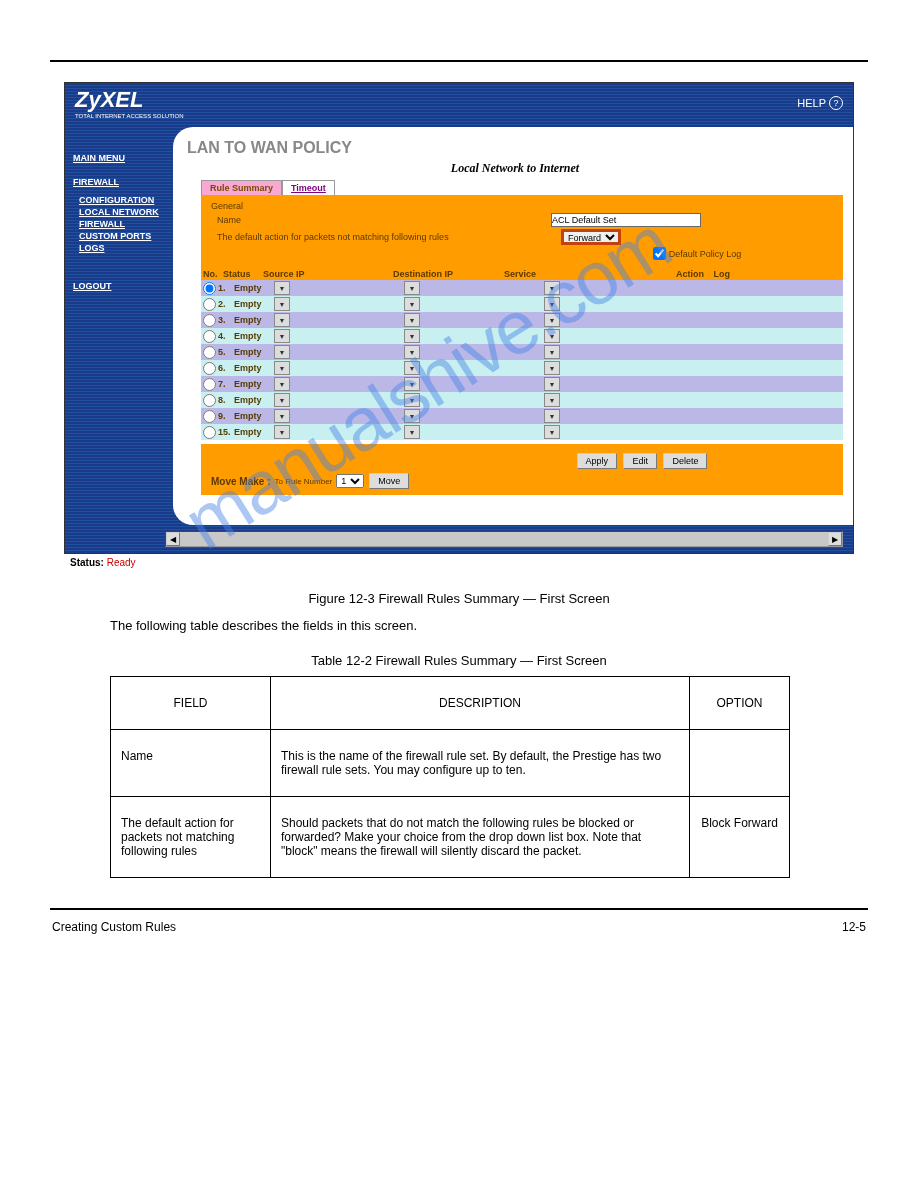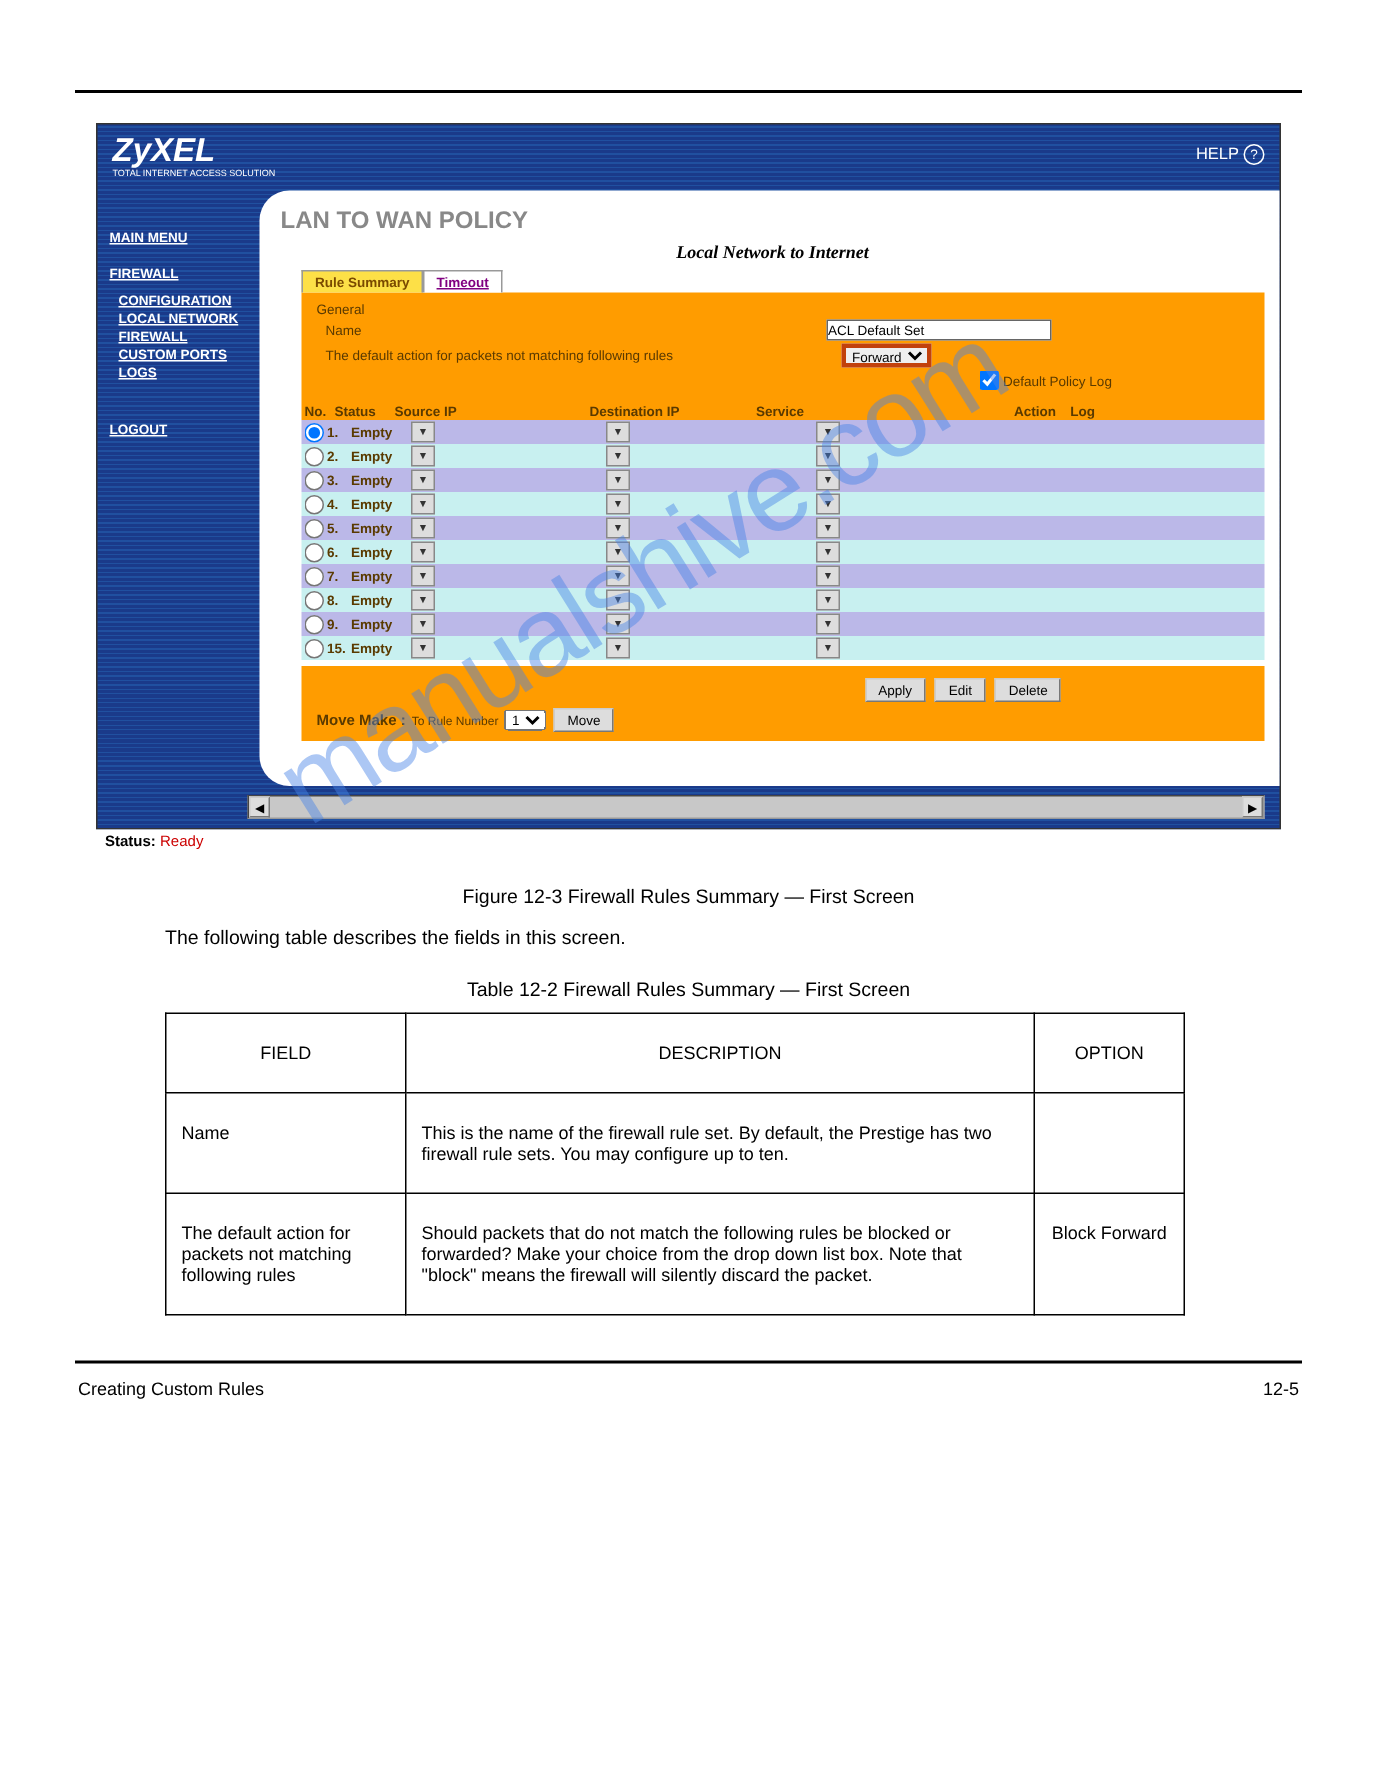--- a/index.html
+++ b/index.html
@@ -21,21 +21,21 @@
   .sidebar a { display: block; color: #fff; font-size: 9px; text-decoration: underline; margin-bottom: 2px; font-weight: bold; }
   .sidebar .sub { margin-left: 6px; }
   .sidebar .gap { margin-top: 14px; }
   
   .content { flex: 1; background: #fff; border-radius: 20px 0 0 20px; padding: 12px 10px 0 14px; margin-top: 4px; position: relative; }
   .page-title { color: #888; font-size: 16px; font-weight: bold; margin-bottom: 4px; }
   .subtitle { text-align: center; font-style: italic; font-family: 'Times New Roman', serif; font-size: 12px; font-weight: bold; margin-bottom: 4px; }
   
   .inner { margin-left: 14px; }
   .tabs { display: flex; }
-  .tab { background: #fde047; color: #7a4a00; font-size: 9px; font-weight: bold; padding: 2px 8px; border: 1px solid #999; border-bottom: none; }
+  .tab { background: #f9a8d4; color: #7a4a00; font-size: 9px; font-weight: bold; padding: 2px 8px; border: 1px solid #999; border-bottom: none; }
   .tab.inactive { background: #fff; color: #800080; text-decoration: underline; }
   
   .general-box { background: #ff9c00; padding: 6px 10px 8px 10px; font-size: 9px; color: #5a3a00; }
   .general-box .row { display: flex; align-items: center; margin-top: 2px; }
   .general-box .lbl { width: 340px; padding-left: 6px; }
   .general-box input[type=text] { width: 150px; font-size: 9px; height: 14px; border: 1px solid #666; }
   .general-box select { font-size: 9px; height: 16px; border: 3px solid #c2410c; }
   .check-row { margin-left: 350px; margin-top: 2px; display: flex; align-items: center; gap: 3px; justify-content: center; }
   
   .rules-header { background: #ff9c00; display: flex; font-size: 9px; font-weight: bold; color: #5a3a00; padding: 1px 0; }

